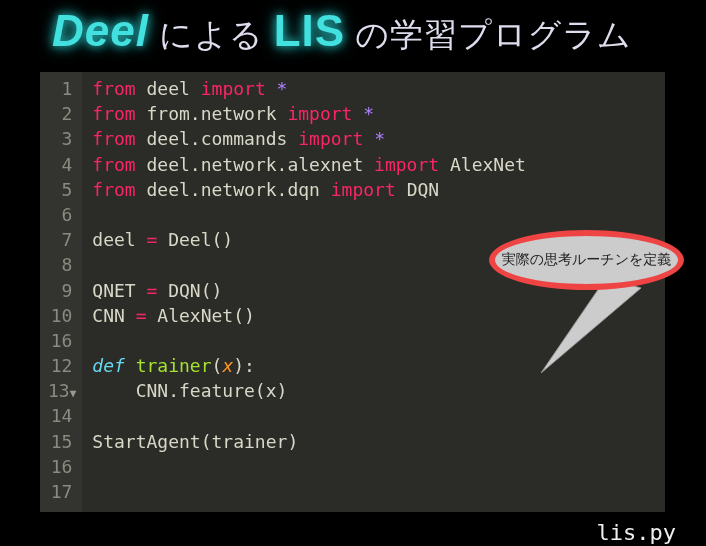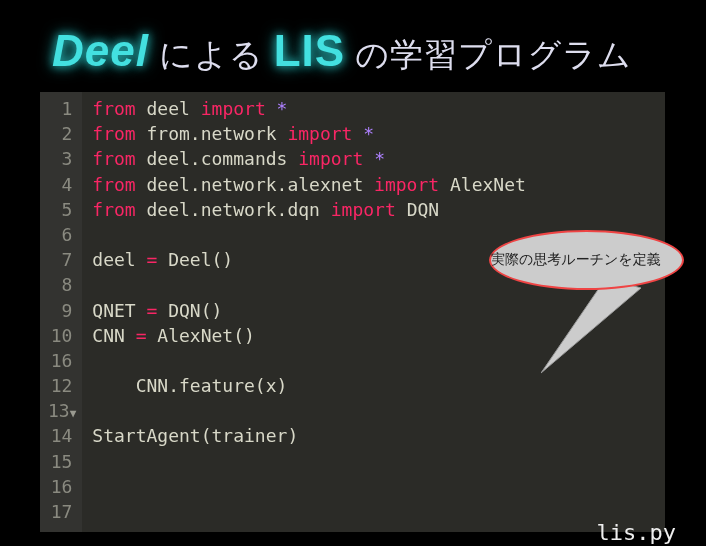--- a/index.html
+++ b/index.html
@@ -1,34 +1,34 @@
 <!DOCTYPE html>
 <html><head>
 <meta charset="utf-8">
 <style>
 *{margin:0;padding:0;box-sizing:border-box}
 body{width:706px;height:546px;background:#000;font-family:Arial,"Hiragino Sans",Meiryo,sans-serif;position:relative;overflow:hidden}
-.title{padding:26px 0 0 52px;color:#dde;font-size:33px;letter-spacing:1px}
+.title{padding:6px 0 0 52px;color:#dde;font-size:33px;letter-spacing:1px}
 .title .d{color:#43e0e0;font-size:44px;font-weight:700;font-style:italic;text-shadow:0 0 8px #2aa,0 0 15px #2aa}
 .title .l{color:#43e0e0;font-size:44px;font-weight:700;text-shadow:0 0 8px #2aa,0 0 15px #2aa}
 .editor{margin:14px 0 0 40px;width:625px;background:#2b2b27;display:flex;font-family:Menlo,Consolas,monospace;font-size:18px;line-height:1.4;position:relative}
 .gut{background:#333330;color:#8a8a80;text-align:right;padding:4px 10px 8px 8px;user-select:none;-webkit-user-select:none}
 .gut div{height:25.2px}
 .fold{font-size:11px;color:#9a9a90;margin-right:-4px}
 .code{padding:4px 0 24px 10px;color:#d8d8c8}
 .code div{height:25.2px;white-space:pre}
 .kw{color:#f92665}
 .imp{color:#f92665}
 .nm{color:#d8d8c8}
 .op{color:#f92665}
 .wc{color:#ae81ff}
 .fn{color:#a6e22e}
 .def{color:#67d8ef;font-style:italic}
 .arg{color:#fd971f;font-style:italic}
-.balloon{position:absolute;right:22px;top:230px;width:195px;height:60px;background:#ccc;border:2px solid #ef4444;border-radius:50%;display:flex;align-items:center;font-size:14px;color:#222}
+.balloon{position:absolute;right:22px;top:230px;width:195px;height:60px;background:#ccc;border:6px solid #ef4444;border-radius:50%;display:flex;align-items:center;justify-content:center;font-size:14px;color:#222}
 .tail{position:absolute;right:165px;top:278px;width:0;height:0}
 .tail svg{position:absolute;top:0;left:0}
 .fname{position:absolute;right:30px;bottom:1px;color:#eee;font-family:Menlo,Consolas,monospace;font-size:22px}
 </style>
 </head>
 <body>
 
 <div class="title">
   <span class="d">Deel</span><span> による </span><span class="l">LIS</span><span> の学習プログラム</span>
 </div>
@@ -58,20 +58,21 @@
     <div><span class="kw">from</span> <span class="nm">from.network</span> <span class="imp">import</span> <span class="wc">*</span></div>
     <div><span class="kw">from</span> <span class="nm">deel.commands</span> <span class="imp">import</span> <span class="wc">*</span></div>
     <div><span class="kw">from</span> <span class="nm">deel.network.alexnet</span> <span class="imp">import</span> <span class="nm">AlexNet</span></div>
     <div><span class="kw">from</span> <span class="nm">deel.network.dqn</span> <span class="imp">import</span> <span class="nm">DQN</span></div>
     <div></div>
     <div><span class="nm">deel </span><span class="op">=</span><span class="nm"> Deel()</span></div>
     <div></div>
     <div><span class="nm">QNET </span><span class="op">=</span><span class="nm"> DQN()</span></div>
     <div><span class="nm">CNN </span><span class="op">=</span><span class="nm"> AlexNet()</span></div>
     <div></div>
+    <div><span class="def">def</span> <span class="fn">trainer</span><span class="nm">(</span><span class="arg">x</span><span class="nm">):</span></div>
     <div><span class="nm">    CNN.feature(x)</span></div>
     <div></div>
     <div><span class="nm">StartAgent(trainer)</span></div>
   </div>
 </div>
 
 <div class="tail">
   <svg width="120" height="100">
       <polygon points="65,0 100,10 0,95" fill="#ccc" stroke="#999" stroke-width="1"></polygon>
     </svg>

